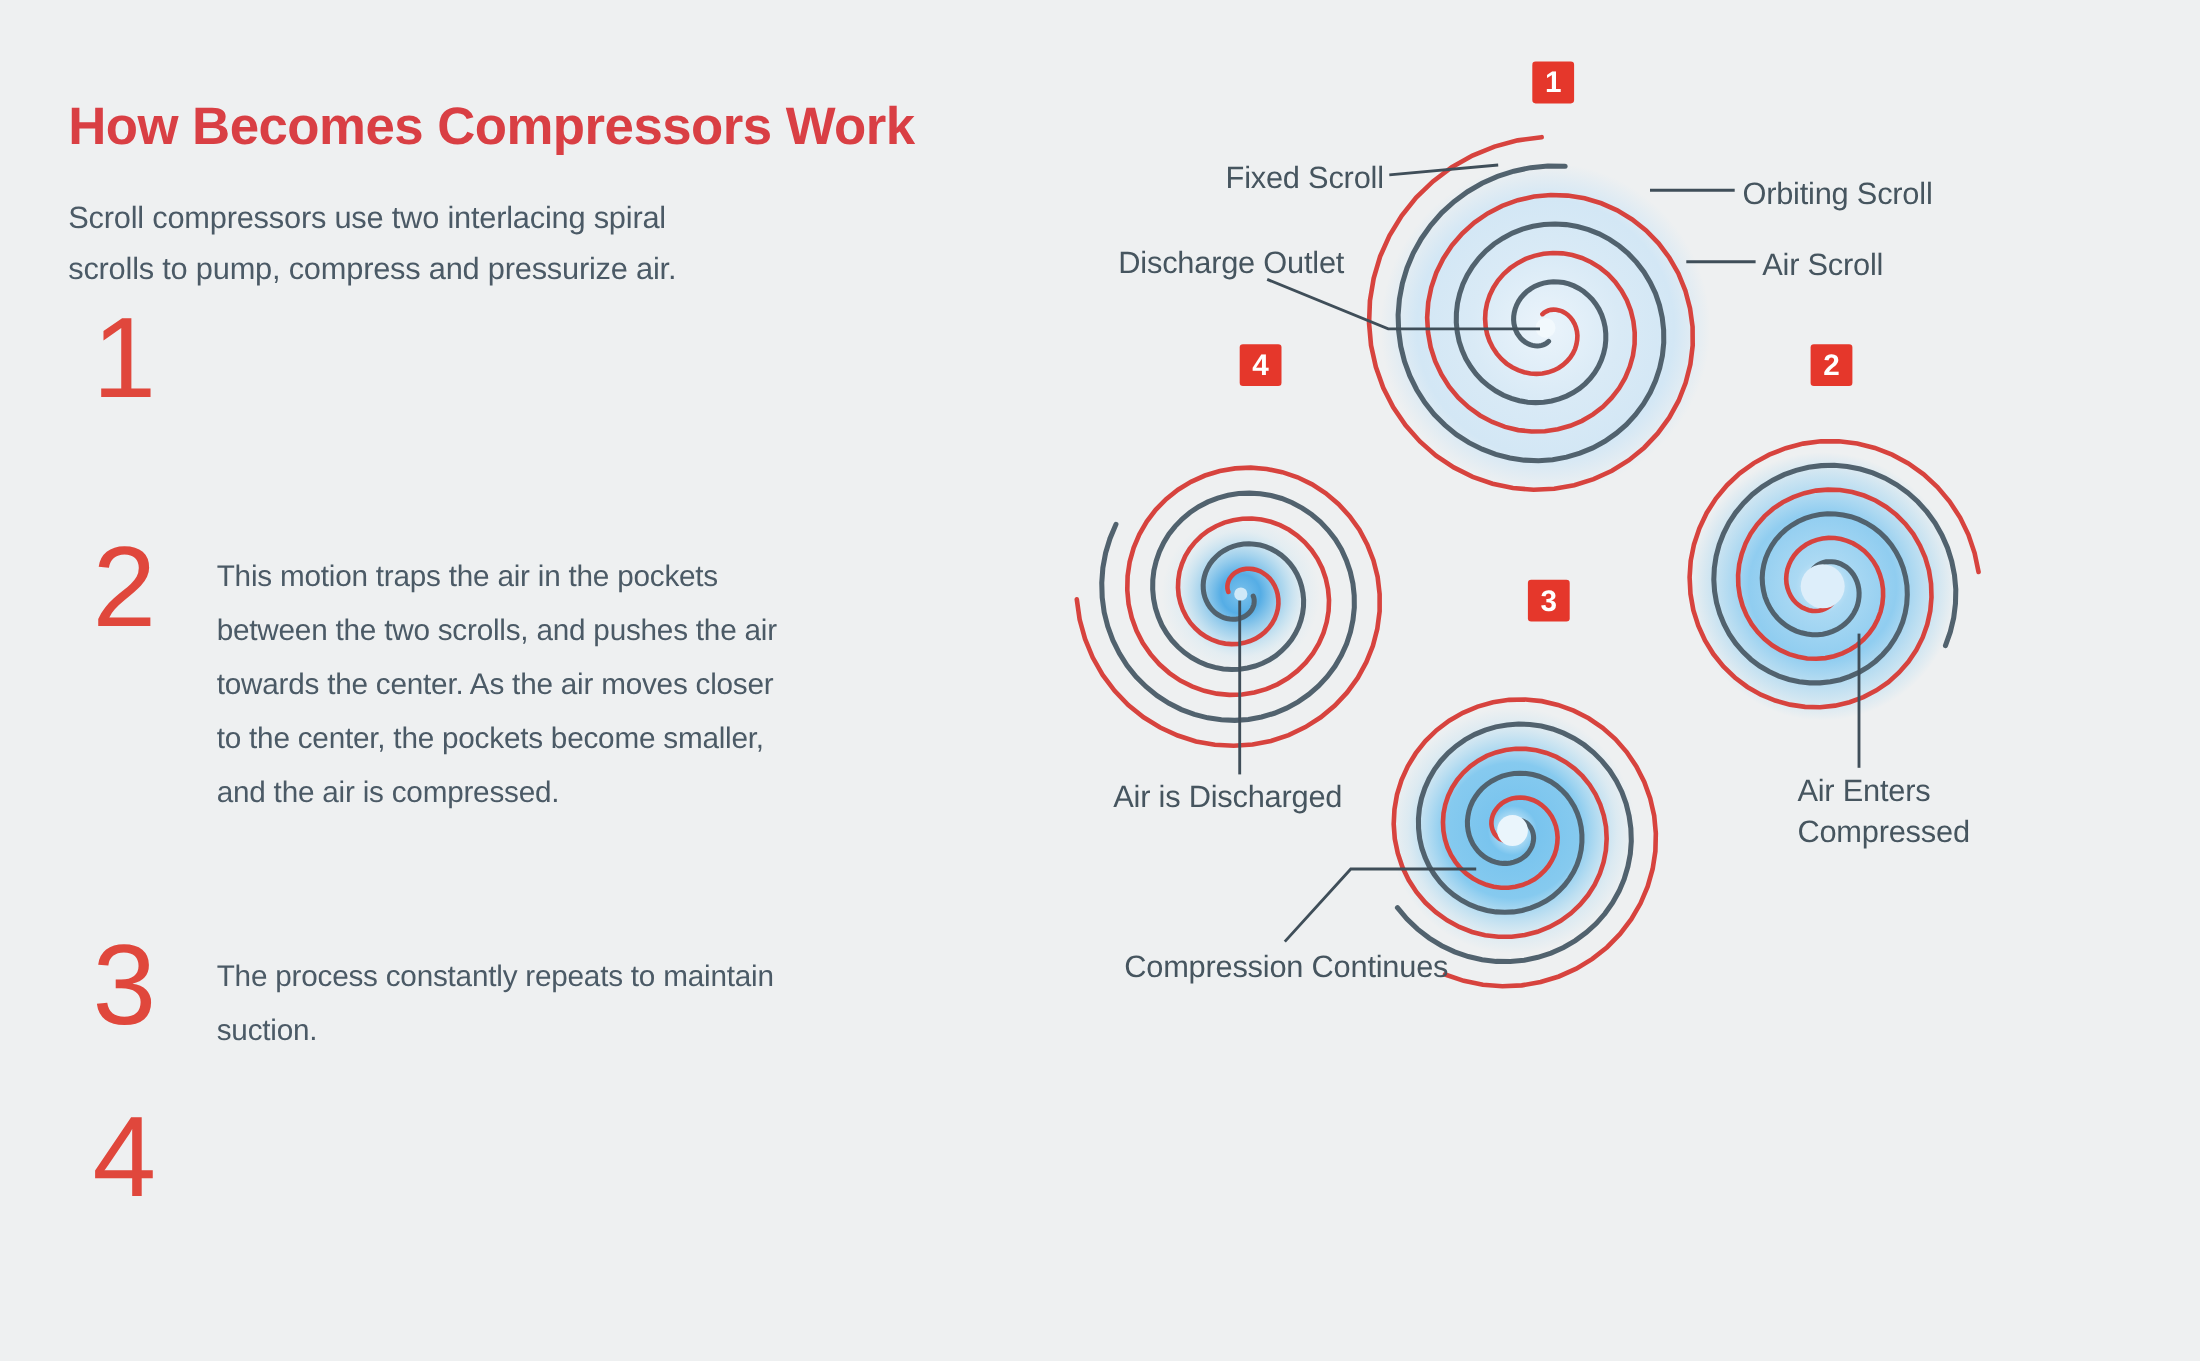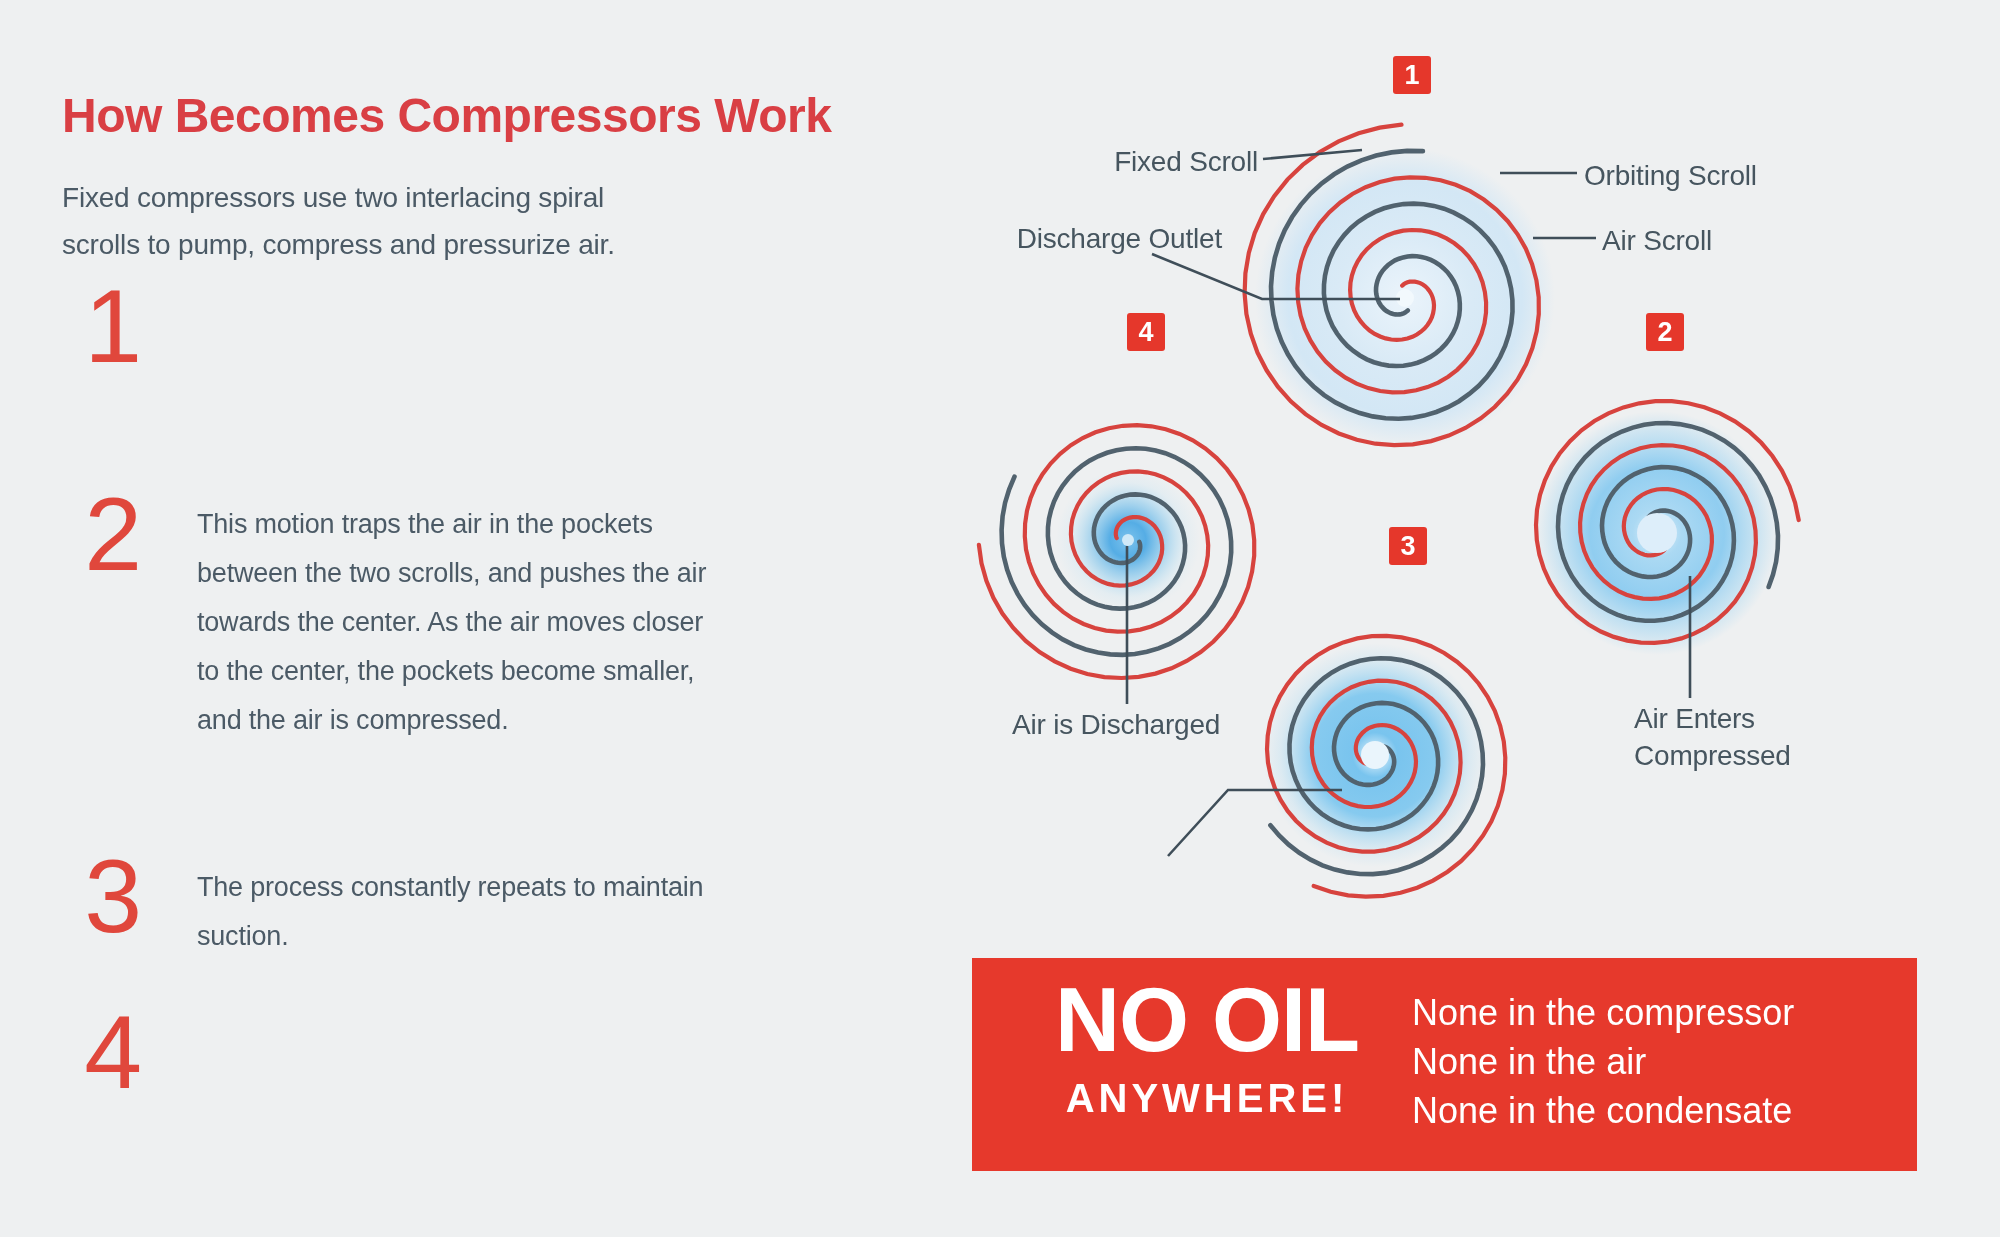--- a/index.html
+++ b/index.html
@@ -75,21 +75,21 @@
   }
   .banner-points{position:absolute;left:440px;top:30px;}
   .banner-point{font-size:36px;line-height:49px;color:#fff;}
 </style>
 </head>
 <body>
 
 <div class="stage" style="--background: #eef0f1; --heading-red: #d93f44; --number-red: #e0473c; --badge-red: #e5372b; --banner-red: #e6392c; --accent-red: #d7433e; --scroll-gray: #51626e; --air-blue: #8ccbef; --text-ink: #4b5a66;">
 
   <h1 class="page-title">How Becomes Compressors Work</h1>
-  <p class="intro">Fixed compressors use two interlacing spiral scrolls to pump, compress and pressurize air.</p>
+  <p class="intro">Scroll compressors use two interlacing spiral scrolls to pump, compress and pressurize air.</p>
 
   <div class="step-num n1">1</div>
 
   <div class="step-num n2">2</div>
   <div class="step-text t2">This motion traps the air in the pockets between the two scrolls, and pushes the air towards the center. As the air moves closer to the center, the pockets become smaller, and the air is compressed.</div>
 
   <div class="step-num n3">3</div>
   <div class="step-text t3">The process constantly repeats to maintain suction.</div>
 
   <div class="step-num n4">4</div>
@@ -171,24 +171,16 @@
     <line x1="1690" y1="576" x2="1690" y2="698"></line>
     <polyline points="1168,856 1228,790 1342,790"></polyline>
   </svg>
 
   <div class="dlabel lab-fixed">Fixed Scroll</div>
   <div class="dlabel lab-orbit">Orbiting Scroll</div>
   <div class="dlabel lab-discharge">Discharge Outlet</div>
   <div class="dlabel lab-enters">Air Scroll</div>
   <div class="dlabel lab-discharged">Air is Discharged</div>
   <div class="dlabel lab-becomes">Air Enters Compressed</div>
+  <div class="dlabel lab-continues">Compression Continues</div>
 
-  <div class="banner">
-    <div class="banner-line1">NO OIL</div>
-    <div class="banner-line2">ANYWHERE!</div>
-    <div class="banner-points">
-      <div class="banner-point">None in the compressor</div>
-      <div class="banner-point">None in the air</div>
-      <div class="banner-point">None in the condensate</div>
-    </div>
-  </div>
 
 </div>
 
 </body></html>

